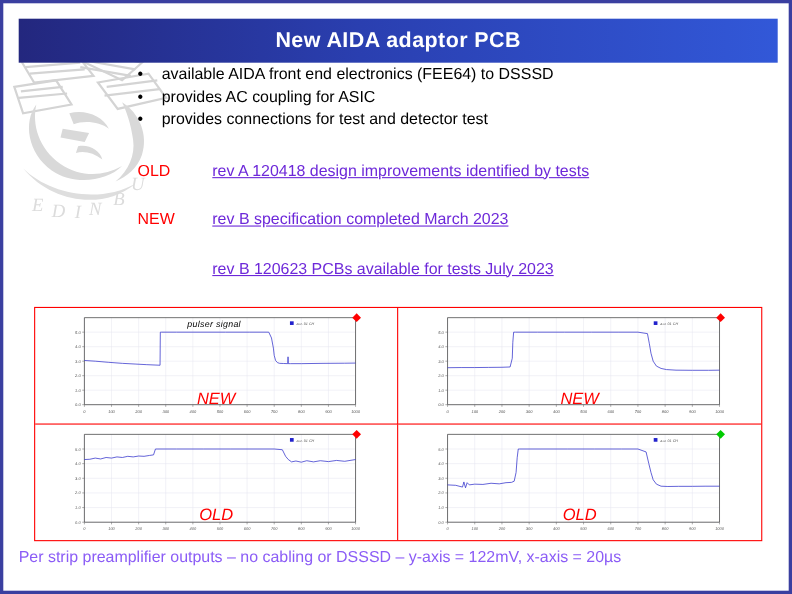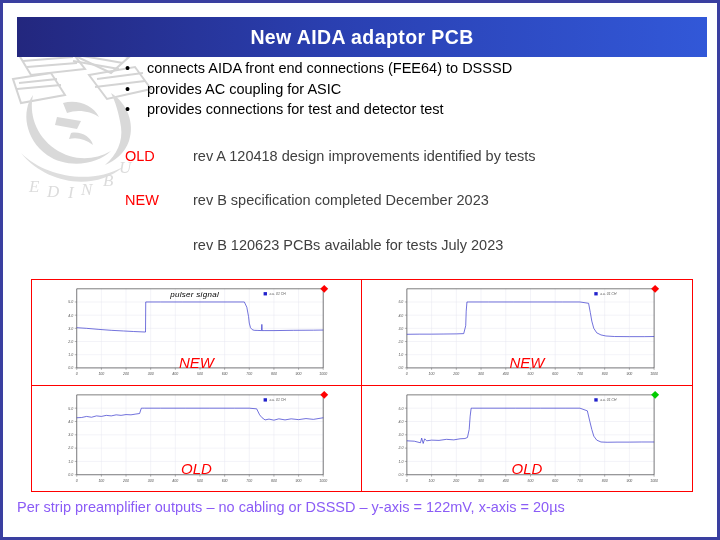--- a/index.html
+++ b/index.html
@@ -87,21 +87,21 @@
   .rev-row {
     display: flex;
     white-space: nowrap;
     margin: 0;
   }
   .rev-tag {
     color: #ff0000;
     width: 68px;
     flex: 0 0 68px;
   }
-  .rev-desc { flex: 1 1 auto; color: #404040; }
+  .rev-desc { flex: 1 1 auto; color: #6d28d9; text-decoration: underline; }
 
   
   #scopegrid {
     position: absolute;
     left: 28px;
     top: 276px;
     width: 662px;
     height: 213px;
     box-sizing: border-box;
     border: 1.5px solid #ff0000;
@@ -202,40 +202,40 @@
   </div>
 
   <div id="titlebar">
     <span class="title-text">New AIDA adaptor PCB</span>
   </div>
 
   <div id="bodytext">
 
     <div class="bullet-row">
       <span class="bullet-mark">•</span>
-      <span class="bullet-text">connects AIDA front end connections (FEE64) to DSSSD</span>
+      <span class="bullet-text">available AIDA front end electronics (FEE64) to DSSSD</span>
     </div>
     <div class="bullet-row">
       <span class="bullet-mark">•</span>
       <span class="bullet-text">provides AC coupling for ASIC</span>
     </div>
     <div class="bullet-row">
       <span class="bullet-mark">•</span>
       <span class="bullet-text">provides connections for test and detector test</span>
     </div>
 
     <div style="height:26px"></div>
 
     <div class="rev-row" style="margin-bottom:30px">
       <span class="rev-tag">OLD</span>
       <span class="rev-desc">rev A 120418 design improvements identified by tests</span>
     </div>
     <div class="rev-row" style="margin-bottom:30px">
       <span class="rev-tag">NEW</span>
-      <span class="rev-desc">rev B specification completed December 2023</span>
+      <span class="rev-desc">rev B specification completed March 2023</span>
     </div>
     <div class="rev-row" style="padding-left:68px">
       <span class="rev-desc">rev B 120623 PCBs available for tests July 2023</span>
     </div>
   </div>
 
   <div id="scopegrid">
 
     <div class="scope-cell col-left row-top">
       <div class="scope-inner">

